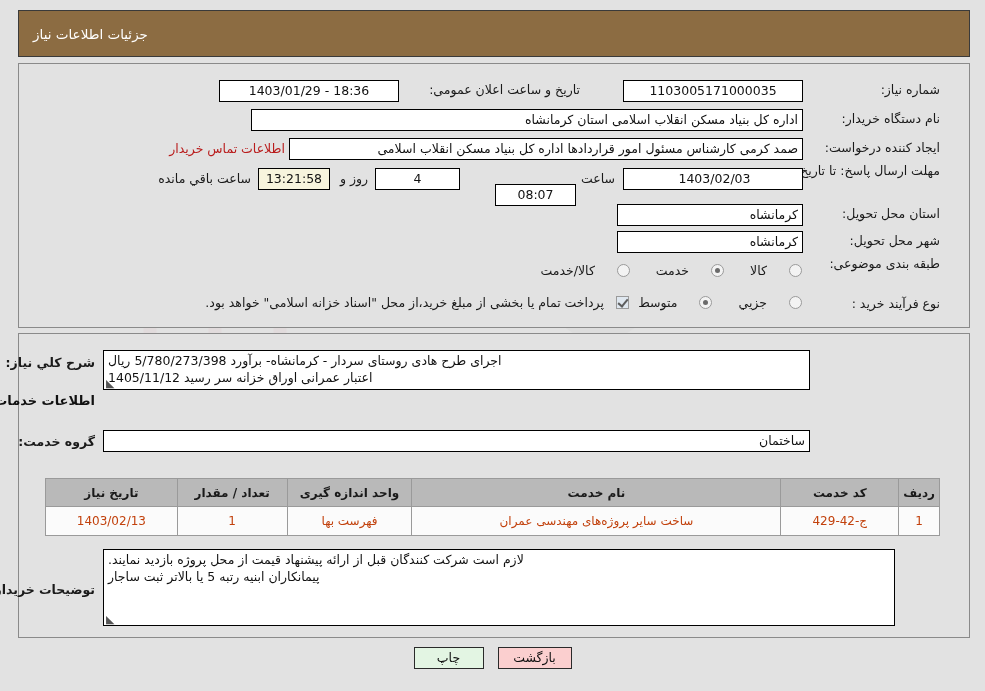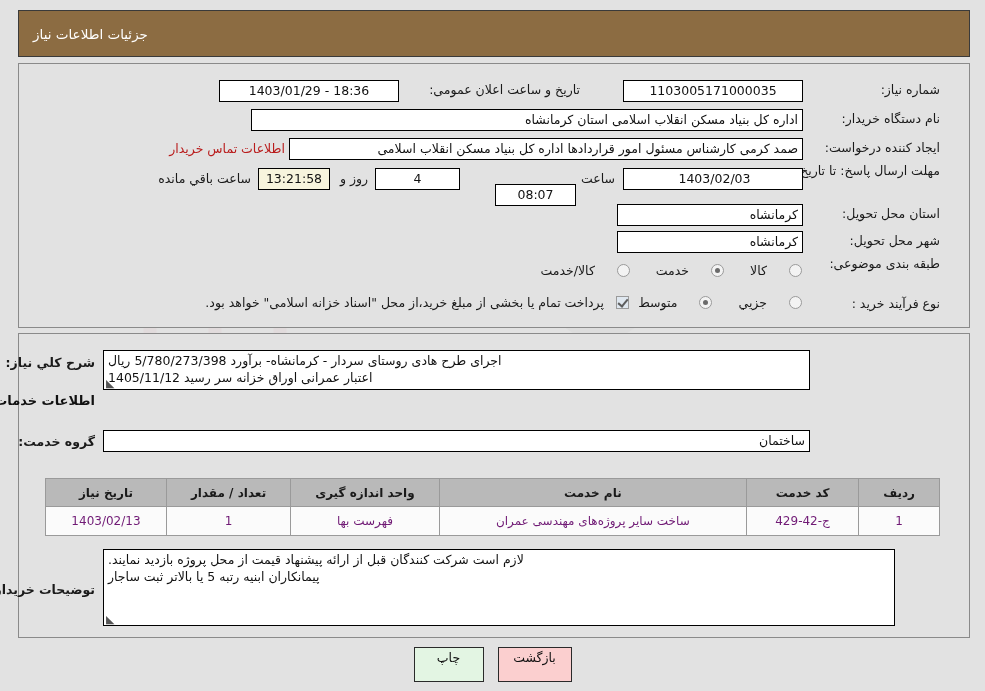--- a/index.html
+++ b/index.html
@@ -159,27 +159,27 @@
     z-index: 3;
     background: #fff;
   }
   .tbl th {
     background: #b9b9b9;
     border: 1px solid #9a9a9a;
     color: #1a1a1a;
     font-weight: bold;
     font-size: 12px;
     height: 28px;
-    padding: 0 24px;
+    padding: 0 4px;
     white-space: nowrap;
   }
   .tbl td {
     background: #fbfbfb;
     border: 1px solid #9a9a9a;
-    color: #701a75;
+    color: #c2410c;
     font-size: 12px;
     height: 29px;
     padding: 0 6px;
     text-align: center;
     white-space: nowrap;
   }
 
   
   .btnbar {
     position: absolute;
@@ -187,21 +187,21 @@
     width: 985px;
     display: flex;
     justify-content: center;
     gap: 14px;
     z-index: 3;
   }
   .btn {
     border: 1px solid #2a2a2a;
     font-size: 12.5px;
     color: #111;
-    padding: 2px 0 16px 0;
+    padding: 2px 0 3px 0;
     width: 70px;
     text-align: center;
     cursor: pointer;
     font-family: "DejaVu Sans", "Liberation Sans", sans-serif;
   }
   .btn-print  { background: #e3f5e3; }
   .btn-back   { background: #fbcfcf; width: 74px; }
 
   .section-head {
     position: absolute;

